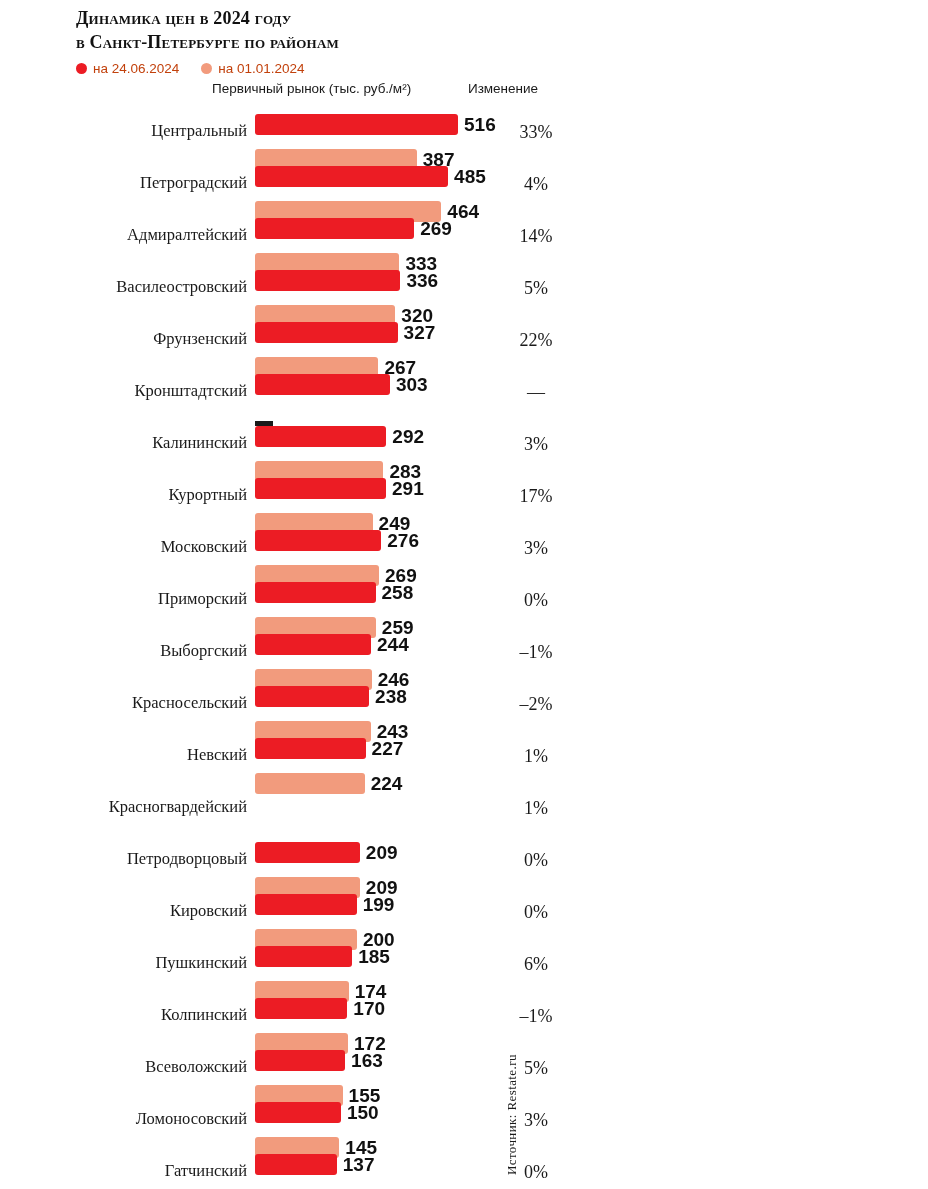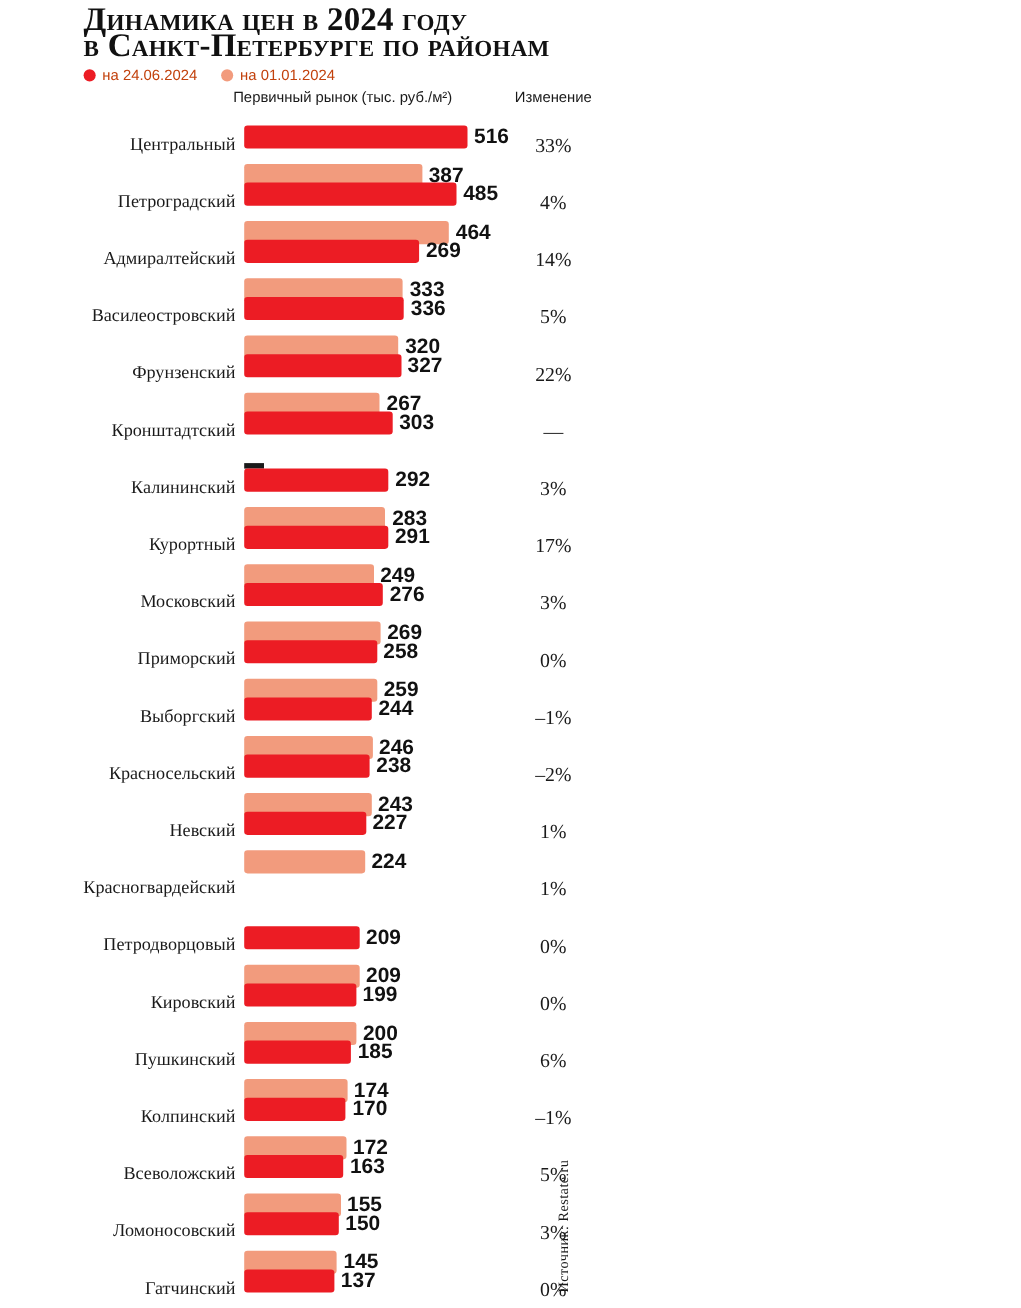--- a/index.html
+++ b/index.html
@@ -16,21 +16,21 @@
     position: relative;
     overflow: hidden;
   }
 
   
   #header { padding: 6px 0 0 76px; }
 
   #chart-title {
     font-family: "Liberation Serif", "DejaVu Serif", serif;
     font-weight: bold;
-    font-size: 30px;
+    font-size: 18px;
     line-height: 24px;
     letter-spacing: 0.2px;
     color: #111111;
     white-space: pre-line;
     font-variant: small-caps;
   }
 
   #legend {
     display: flex;
     align-items: center;
@@ -78,20 +78,21 @@
 
   
   #rows {
     position: relative;
     margin-top: 2px;
   }
 
   .row {
     position: relative;
     height: 52px;
+    margin-left: 33px;
   }
 
   .row-label {
     position: absolute;
     left: 0;
     width: 214px;
     top: 16px;
     text-align: right;
     font-family: "Liberation Serif", "DejaVu Serif", serif;
     font-size: 16.5px;

